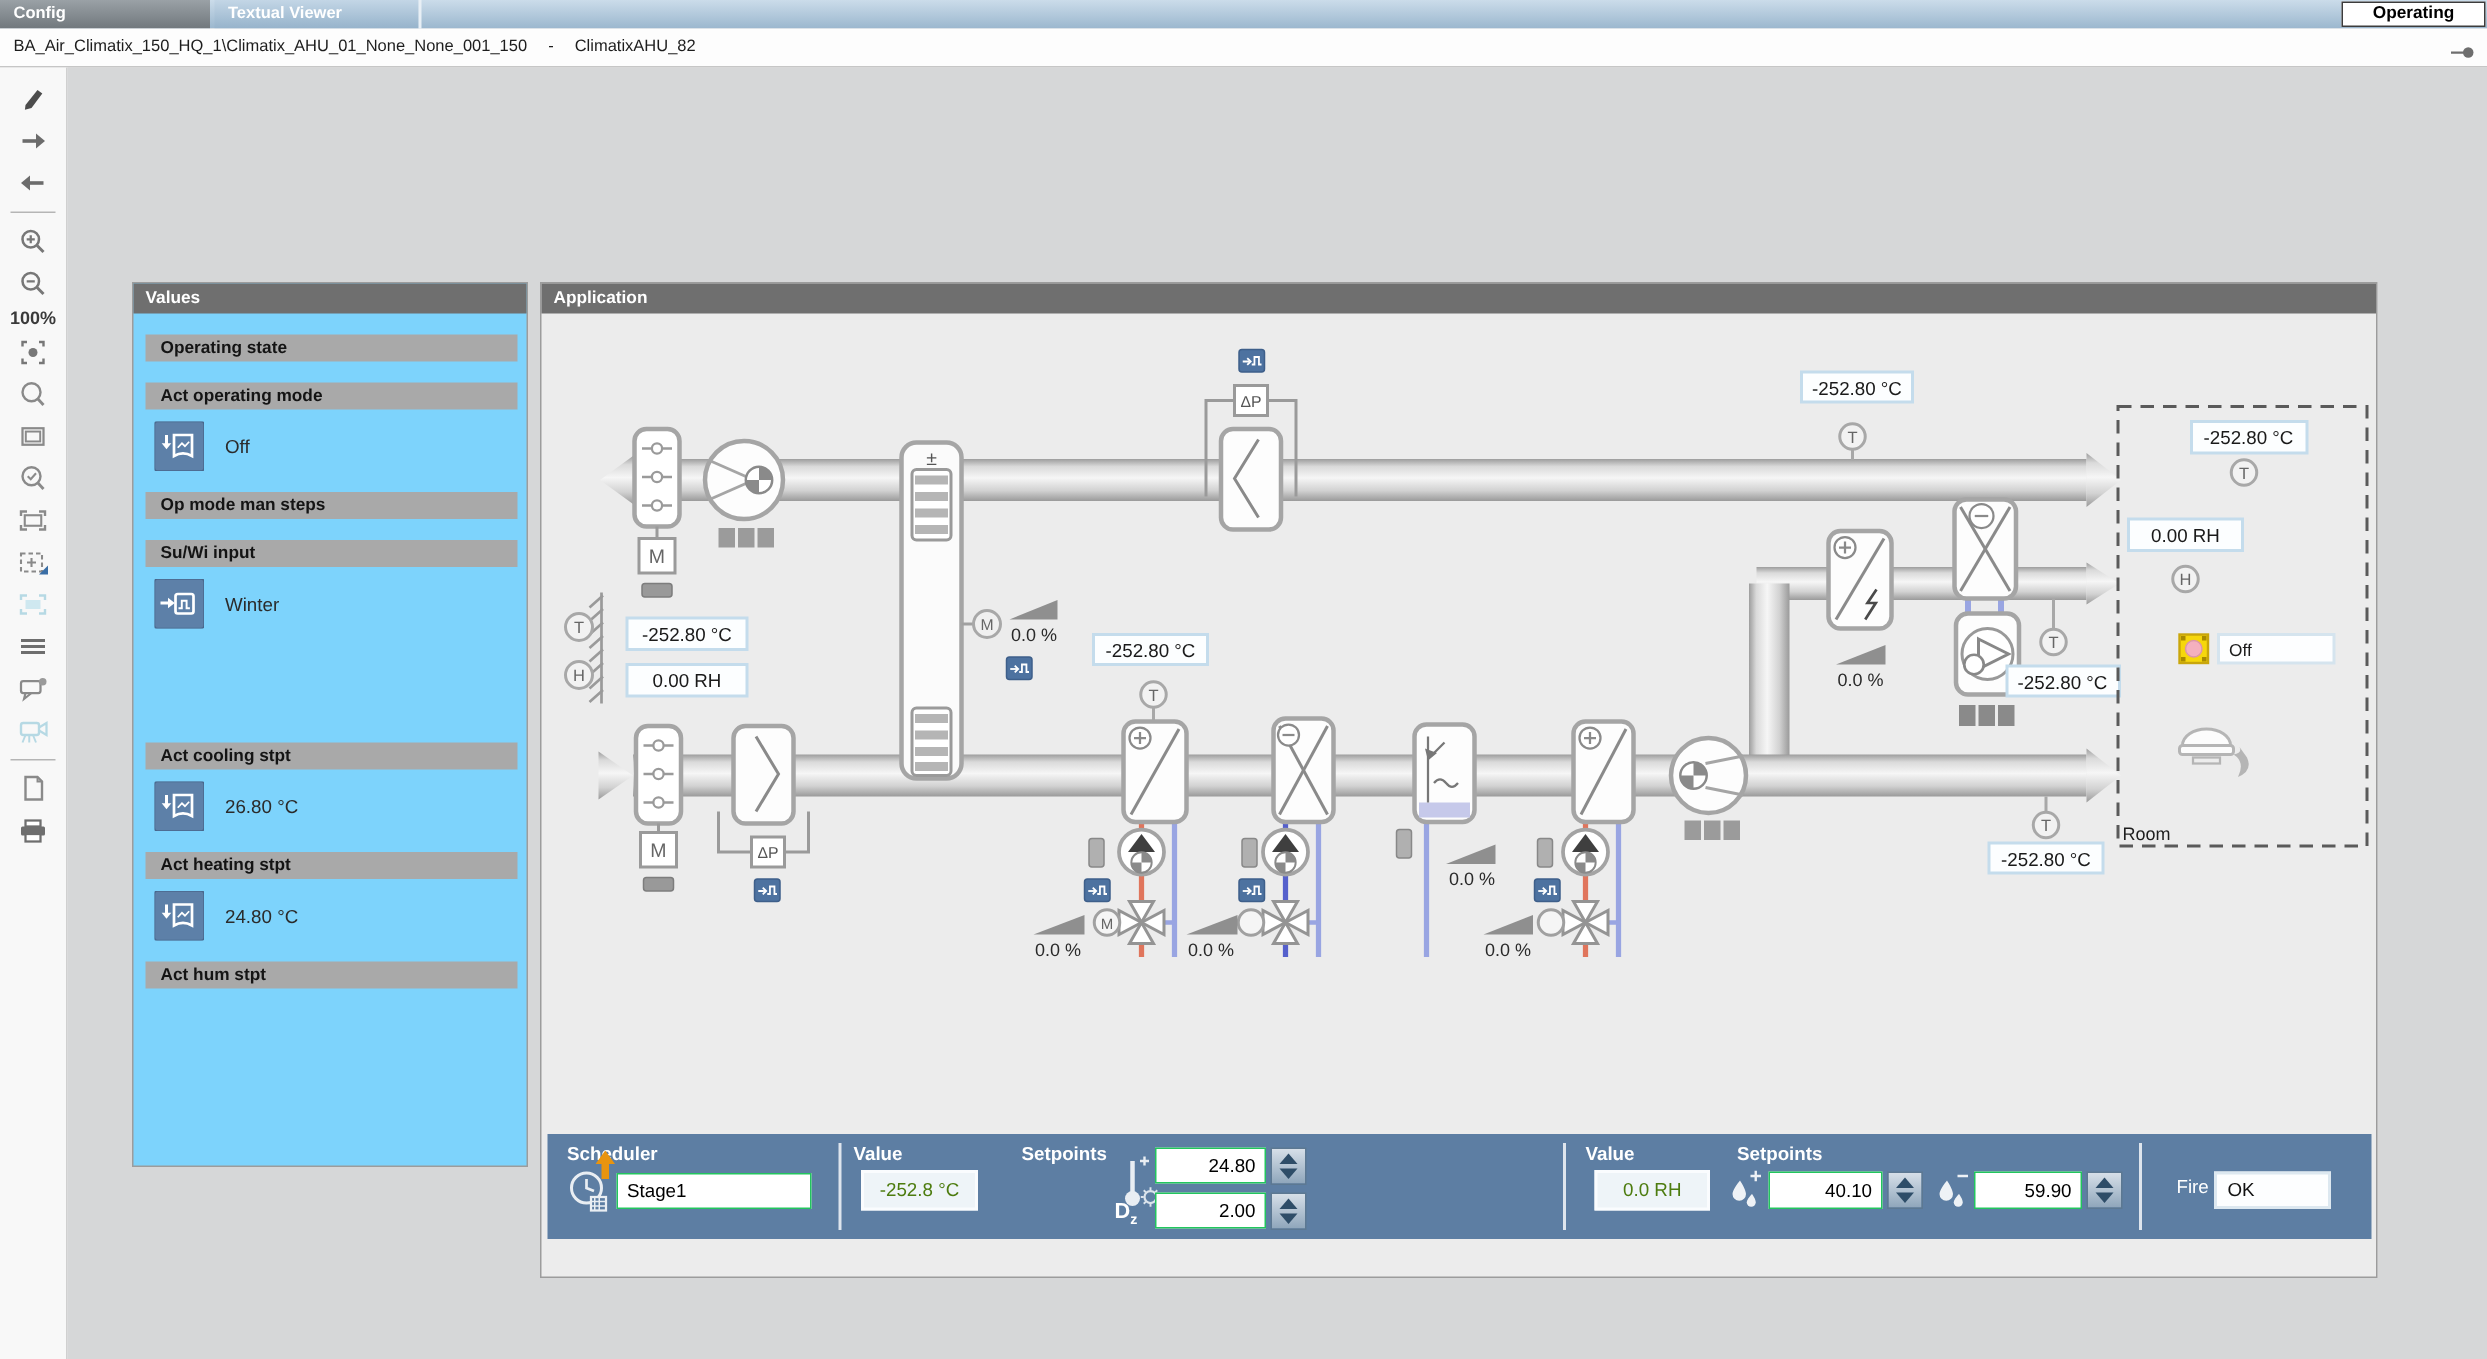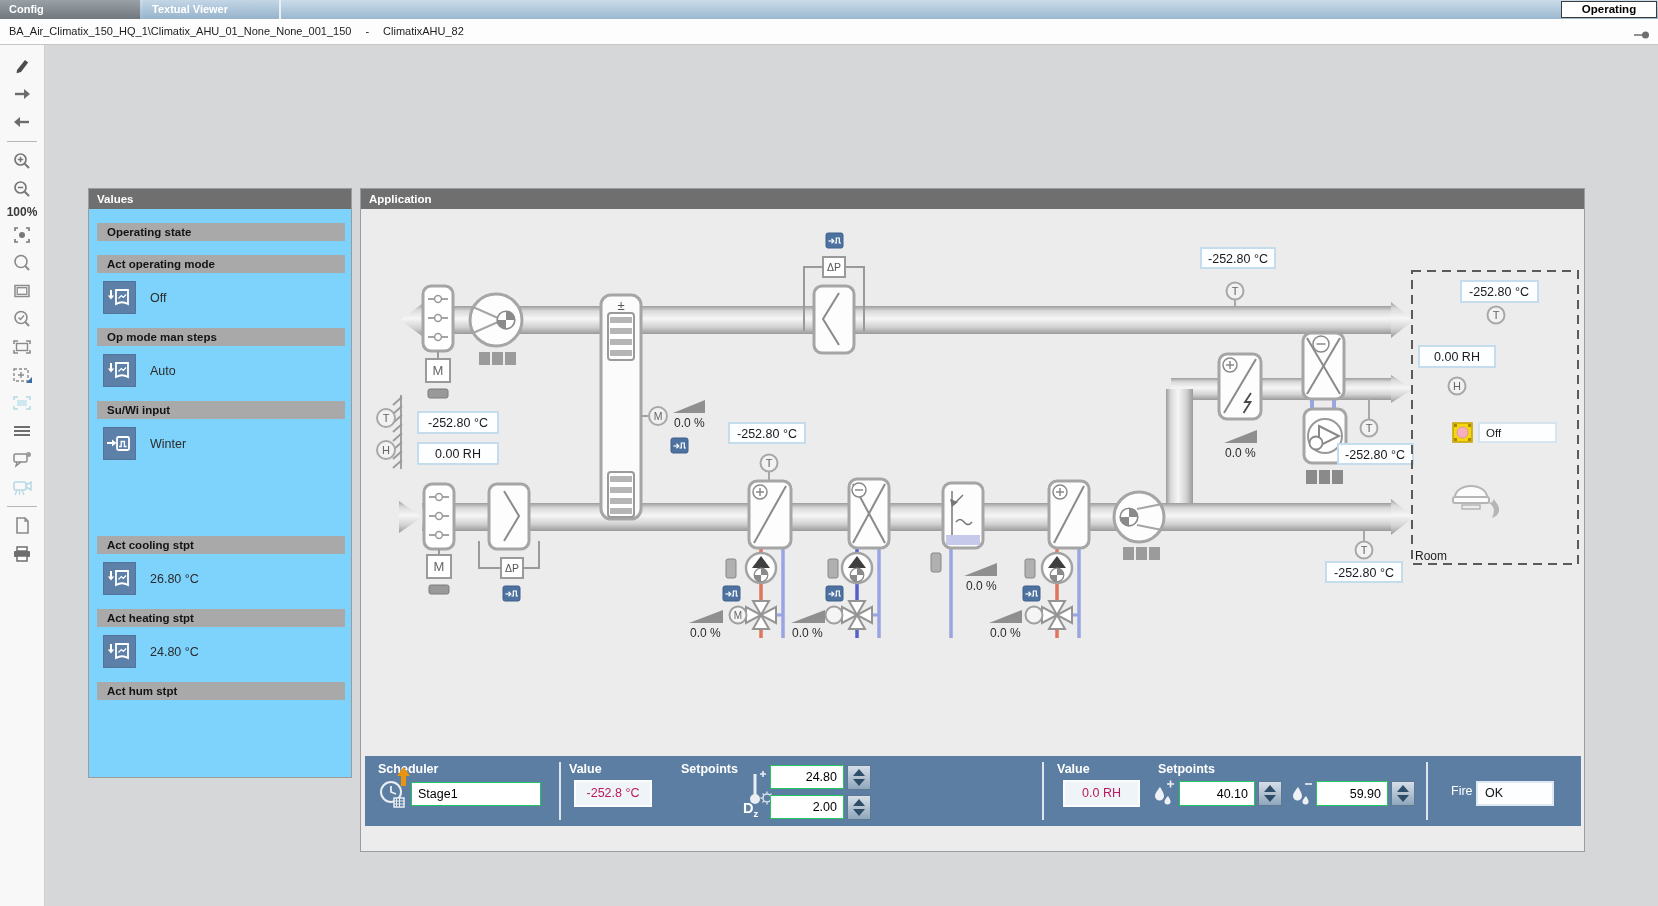--- a/index.html
+++ b/index.html
@@ -58,21 +58,21 @@
           position:relative; }
   .s-hd.h1 { width:194px; padding-left:9px; margin-right:5px; }
   .s-hd.h2 { width:477px; padding-left:7px; margin-right:6px; }
   .s-hd.h3 { width:378px; padding-left:11px; margin-right:5px; }
   .s-hd.h4 { width:151px; padding-left:12px; }
   .comfort-lbl { position:absolute; left:227px; top:0; }
   .strip-body { position:relative; width:1216px; height:70px; background:#5d7ea3; }
   .sdiv { position:absolute; top:6px; bottom:6px; width:2px; background:rgba(255,255,255,.8); }
   .slab { position:absolute; color:#fff; font-size:12.5px; font-weight:bold; }
   .ro { position:absolute; background:#eef4f8; border:2px solid #fafcfe; text-align:center;
-        font-size:12.5px; color:#be185d; }
+        font-size:12.5px; color:#4d7c0f; }
   .tin { position:absolute; background:#fff; border:1px solid #22c55e; font-size:12.5px; color:#000;
          font-family:"Liberation Sans",sans-serif; }
   .spin { position:absolute; width:24px; height:25px; background:linear-gradient(#d6dfe8,#8fa6bb);
           border:1px solid #5c7892; display:flex; flex-direction:column; align-items:center;
           justify-content:center; gap:3px; }
   .tri-up { width:0; height:0; border-left:6px solid transparent; border-right:6px solid transparent;
             border-bottom:7px solid #2e4d68; }
   .tri-dn { width:0; height:0; border-left:6px solid transparent; border-right:6px solid transparent;
             border-top:7px solid #2e4d68; }
   .okbox { position:absolute; background:#fdfeff; border:2px solid #dde8f0; font-size:12.5px;
@@ -224,32 +224,20 @@
           <line x1="8" y1="9" x2="8" y2="17" stroke-width="2"></line>
           <path d="M4.8 14.5 L8 18.5 L11.2 14.5 z" fill="#fff" stroke="none"></path>
           <path d="M13 9 H25 V23 Q19 19.5 13 23 Z" stroke-width="1.8"></path>
           <path d="M15.5 17.5 l2.8-3 l2 2 l2.8-3" stroke-width="1.2"></path>
         </g>
       </svg>
     <span class="lbl">Off</span>
   </div>
 
   <div class="vp-bar">Op mode man steps</div>
-  <div class="vp-item">
-    <svg width="33" height="33">
-        <rect width="33" height="33" rx="2" fill="#5d80a8" stroke="#49678c"></rect>
-        <g stroke="#fff" fill="none">
-          <line x1="8" y1="9" x2="8" y2="17" stroke-width="2"></line>
-          <path d="M4.8 14.5 L8 18.5 L11.2 14.5 z" fill="#fff" stroke="none"></path>
-          <path d="M13 9 H25 V23 Q19 19.5 13 23 Z" stroke-width="1.8"></path>
-          <path d="M15.5 17.5 l2.8-3 l2 2 l2.8-3" stroke-width="1.2"></path>
-        </g>
-      </svg>
-    <span class="lbl">Auto</span>
-  </div>
 
   <div class="vp-bar">Su/Wi input</div>
   <div class="vp-item">
     <svg width="33" height="33">
         <rect width="33" height="33" rx="2" fill="#5d80a8" stroke="#49678c"></rect>
         <g stroke="#fff" fill="none">
           <line x1="4" y1="16" x2="11" y2="16" stroke-width="2"></line>
           <path d="M9 12.5 L13.5 16 L9 19.5 z" fill="#fff" stroke="none"></path>
           <rect x="14" y="10" width="12" height="13" rx="1.5" stroke-width="1.8"></rect>
           <path d="M16 19.5 h2.2 v-5 h3.2 v5 h2.2" stroke-width="1.3"></path>

